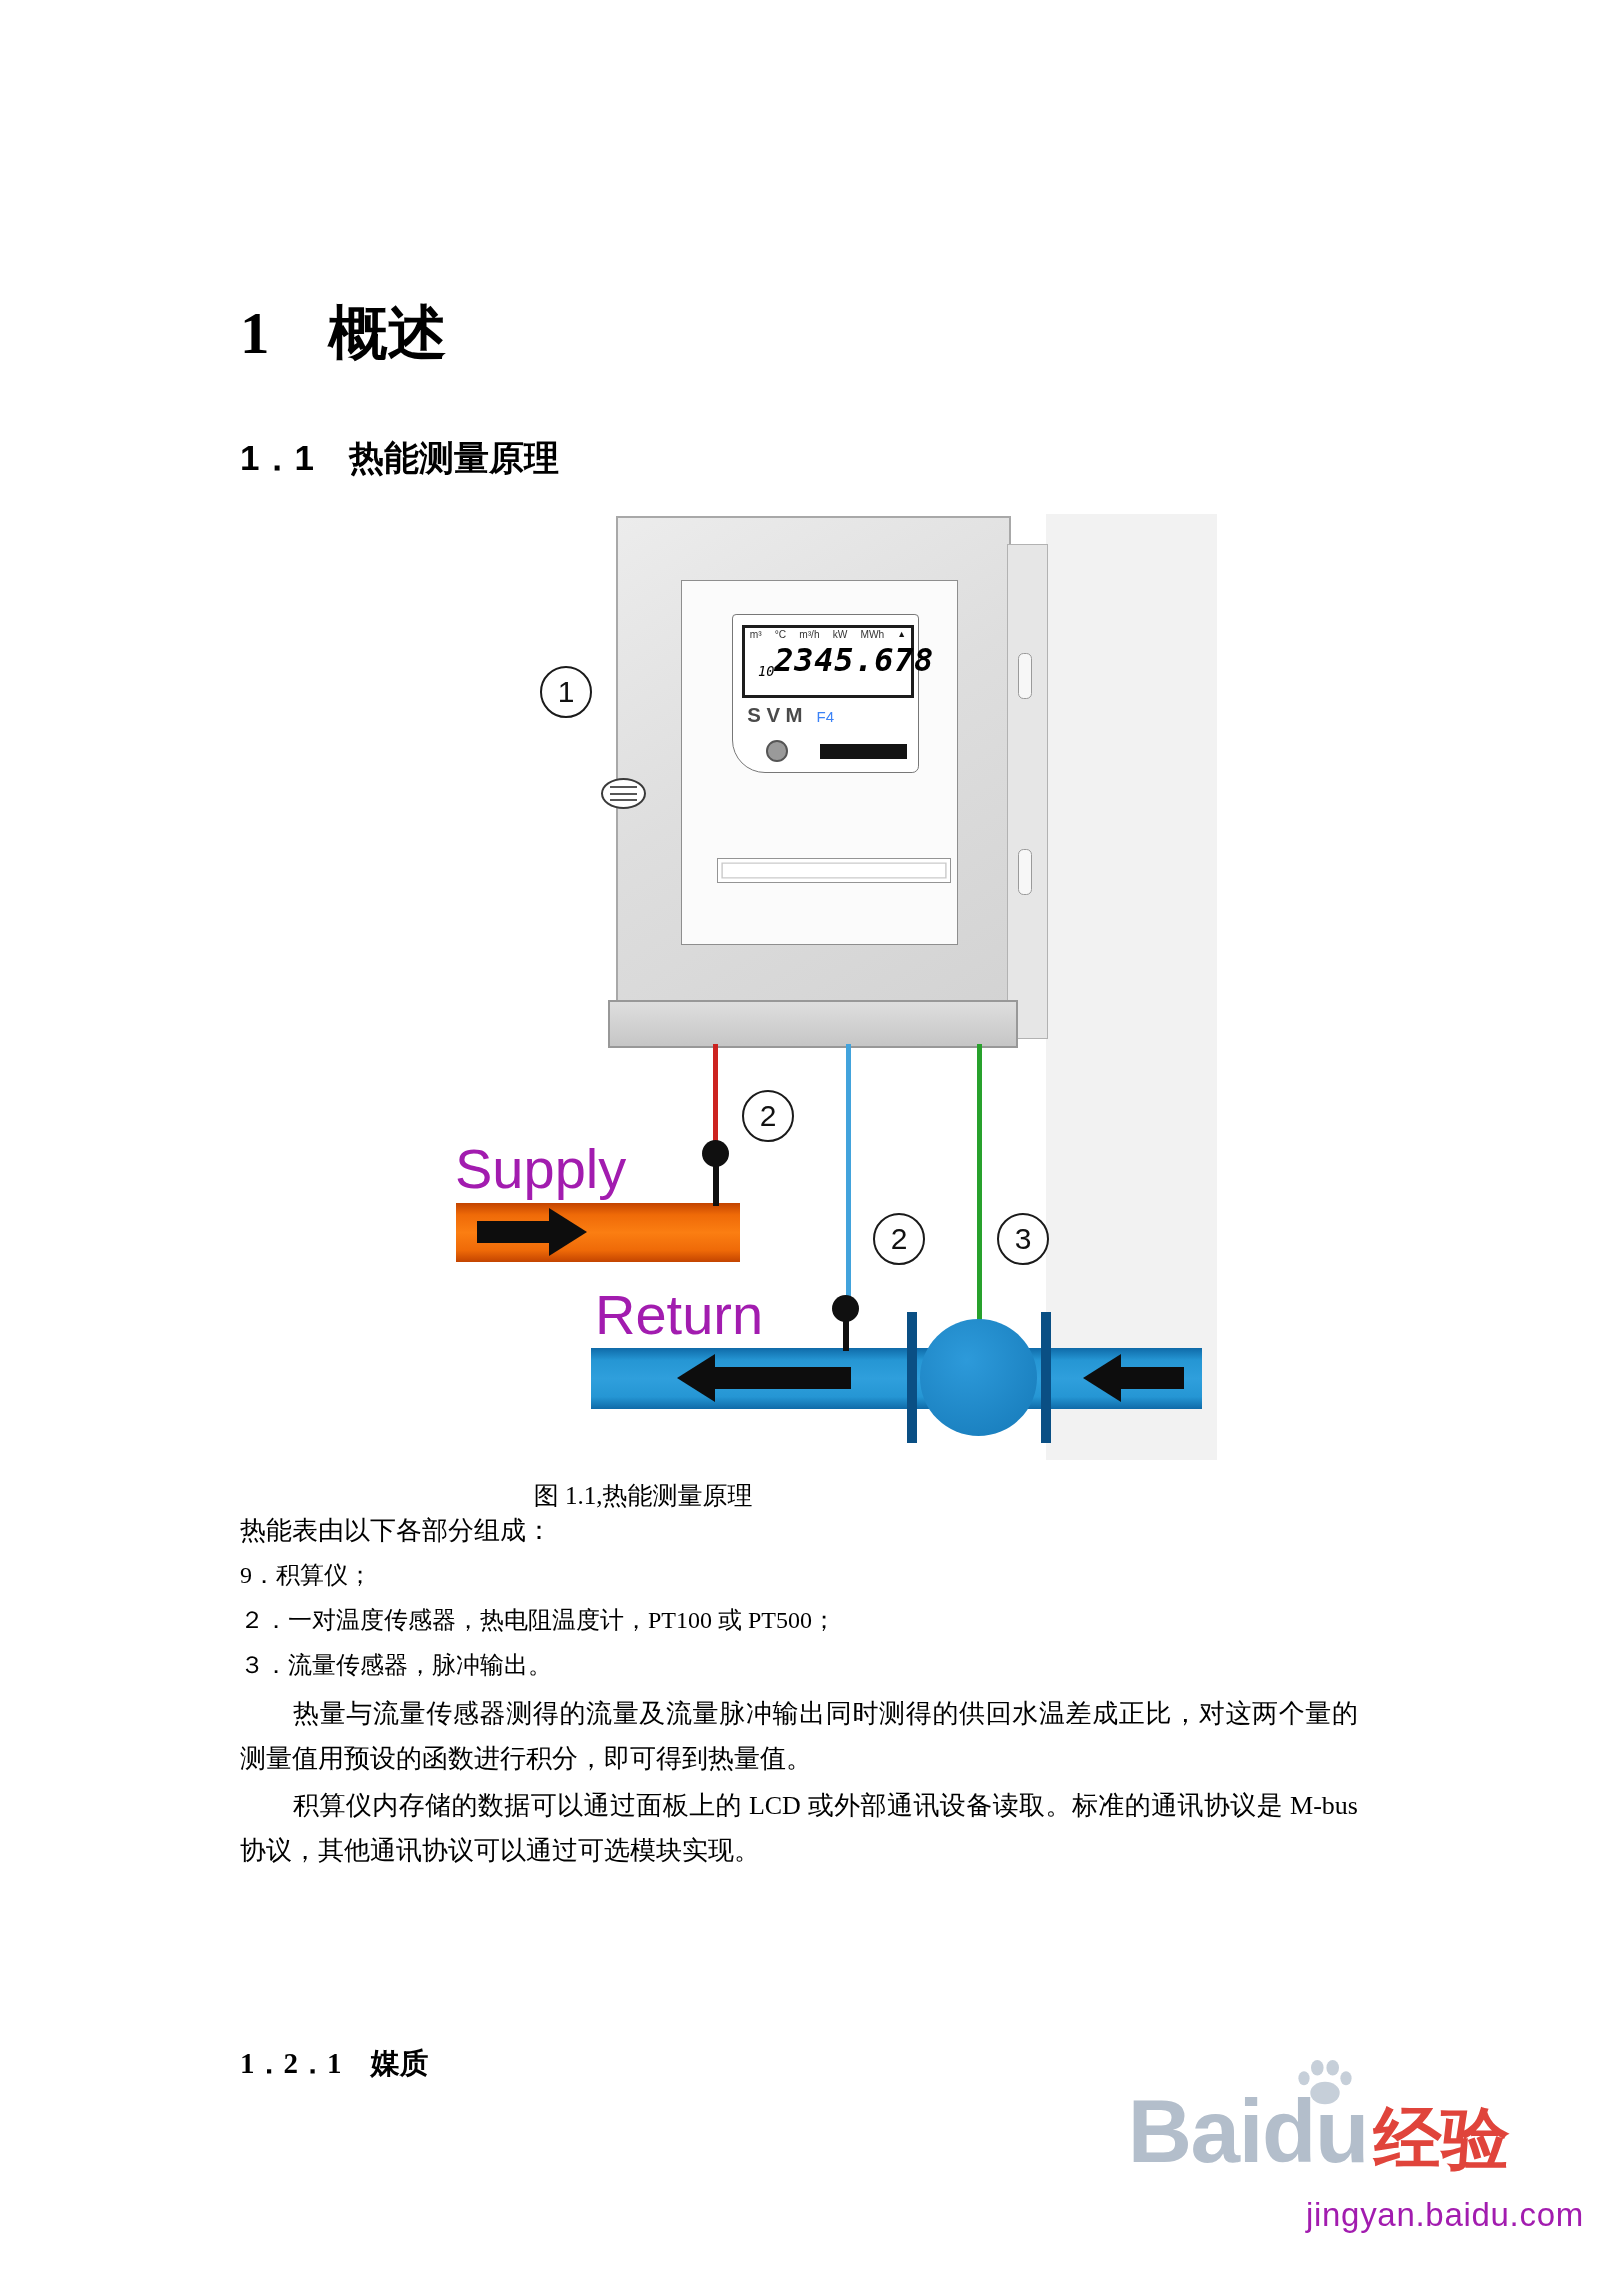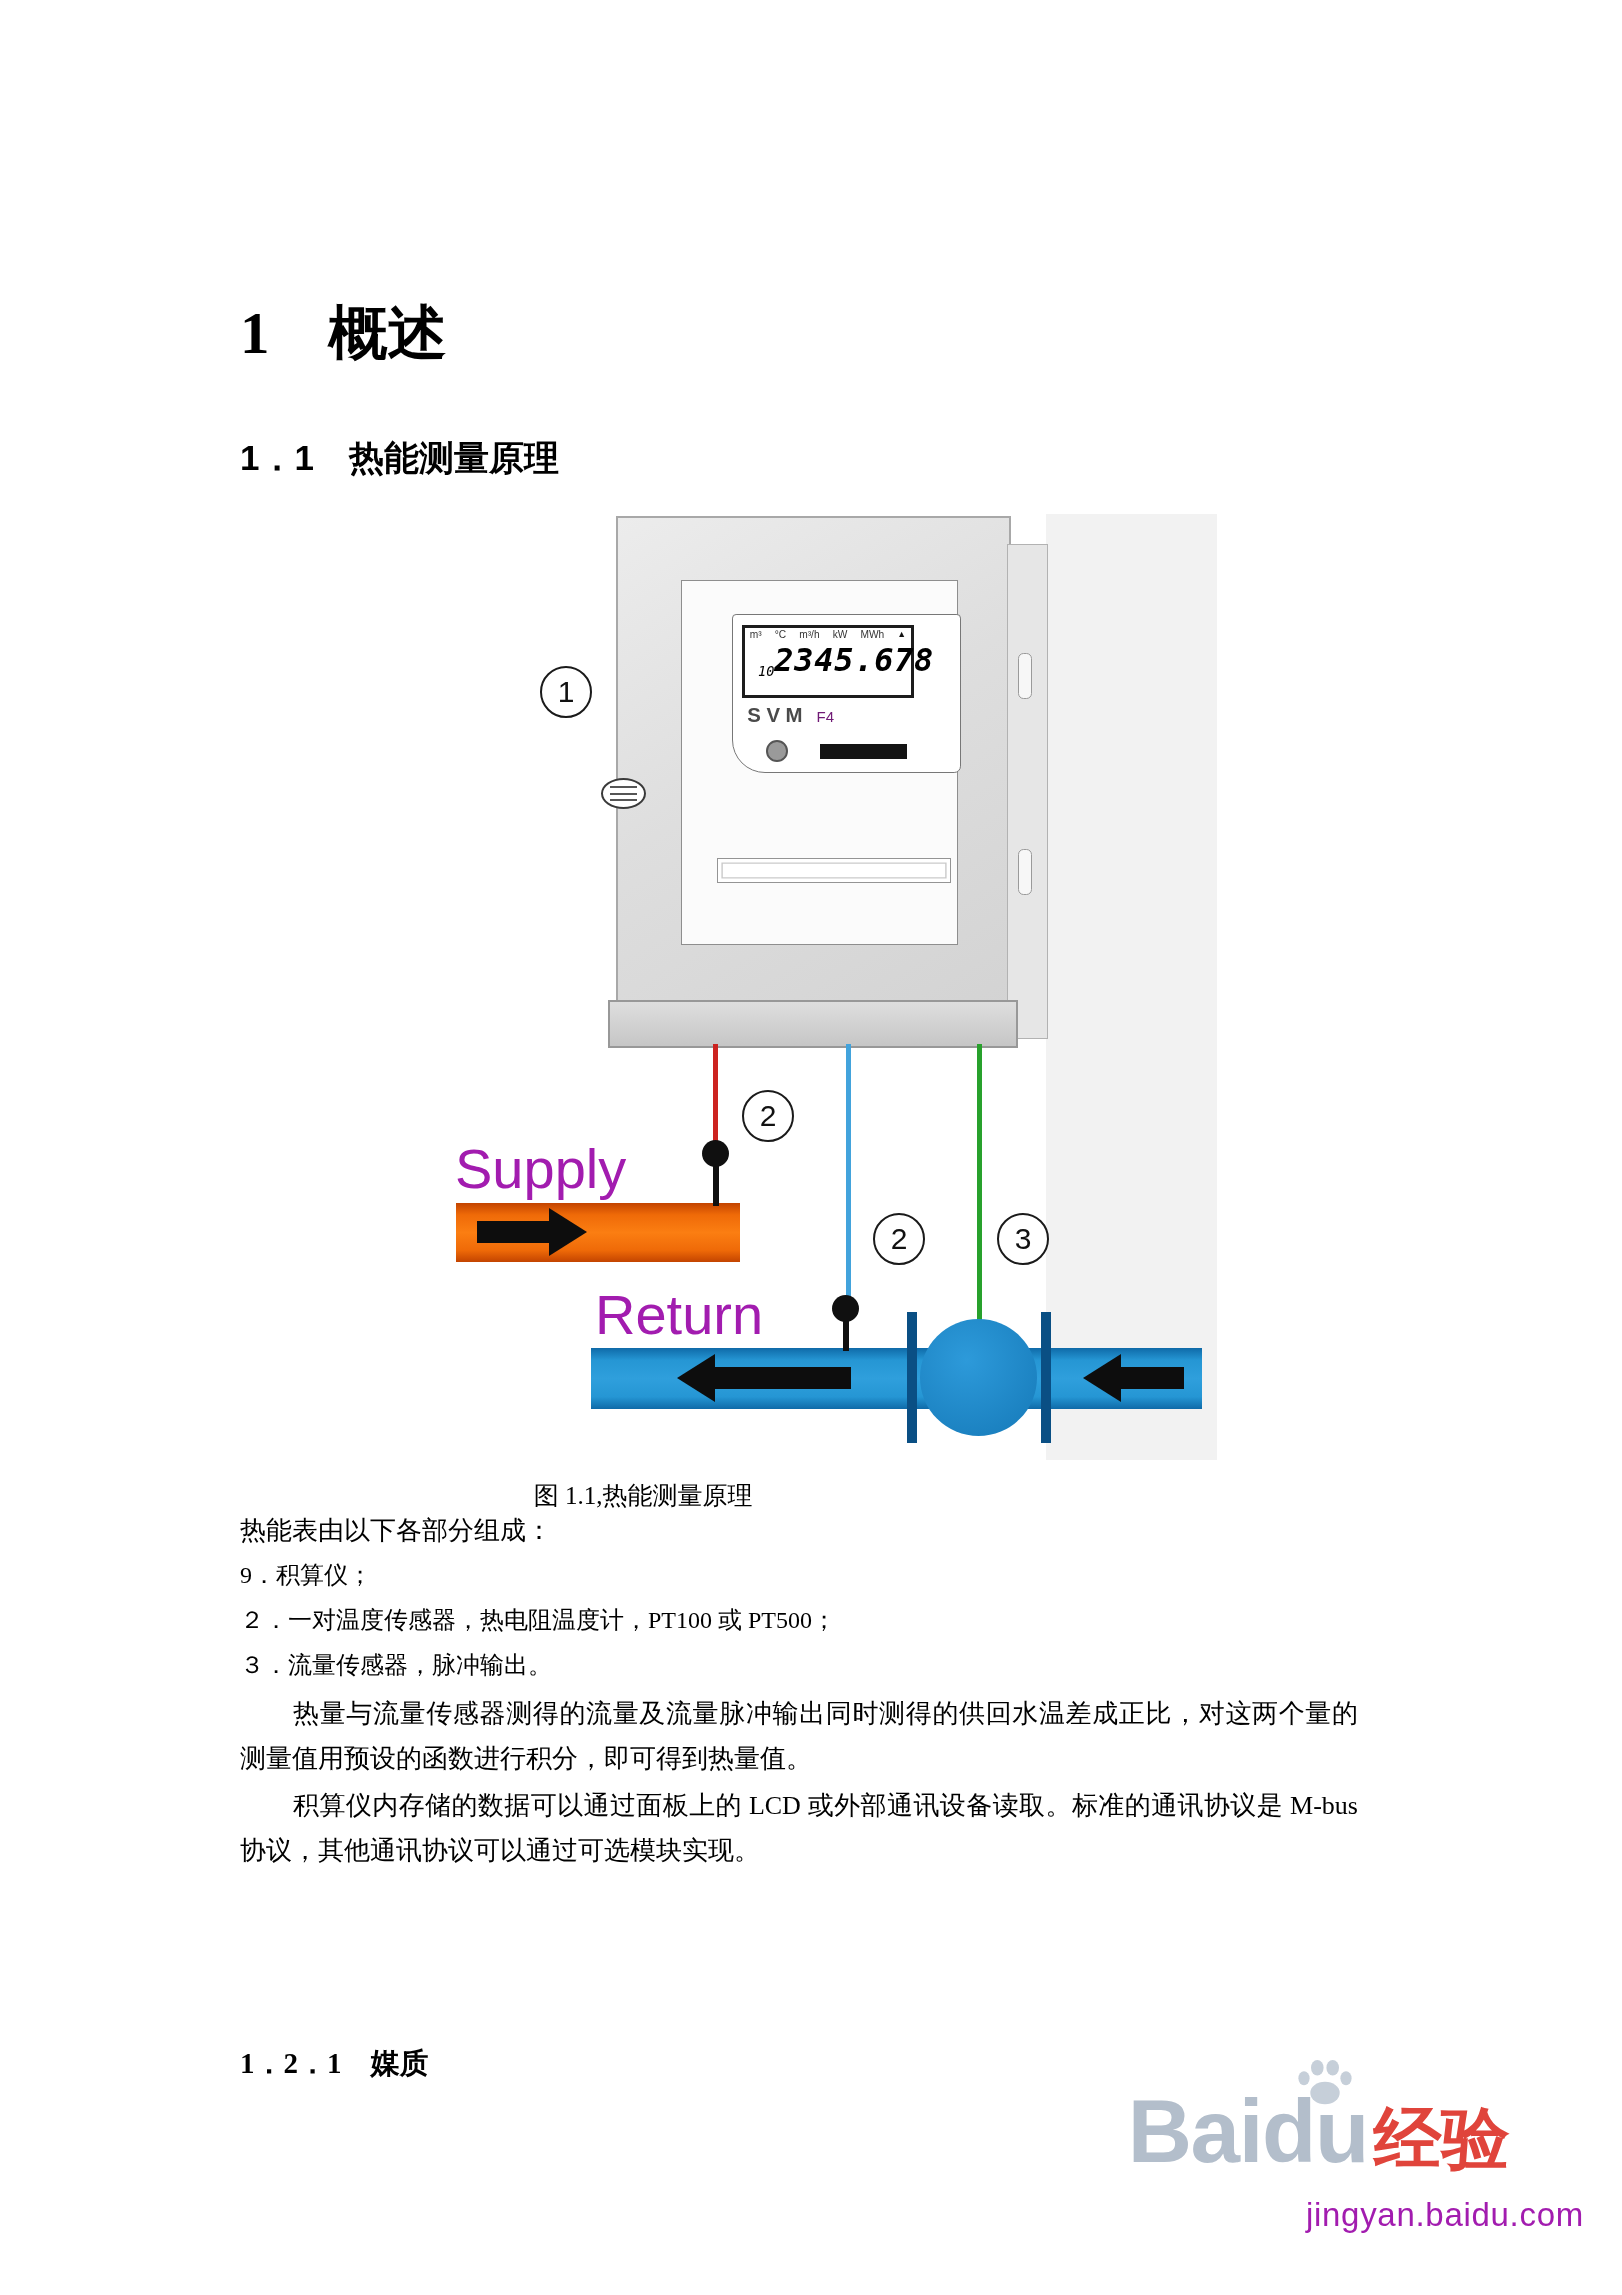--- a/index.html
+++ b/index.html
@@ -20,31 +20,31 @@
   .fig-backdrop { left:640px; top:5.5px; width:171px; height:946px; background:#f2f2f2; }
   .cabinet { left:210px; top:7.5px; width:391px; height:528px;
              background:linear-gradient(150deg,#ececec 0%,#dedede 45%,#d2d2d2 100%);
              border:2px solid #a8a8a8; }
   .hinge-strip { left:601px; top:36px; width:39px; height:493px; background:#e6e6e6; border:1.4px solid #b2b2b2; }
   .hinge { position:absolute; left:10.2px; width:12.3px; height:44px; background:#f7f7f7; border:1.4px solid #9a9a9a; border-radius:5.5px; }
   .hinge-1 { top:108px; } .hinge-2 { top:304px; }
   .door-panel { left:275px; top:72px; width:275px; height:363px; background:#fbfbfb; border:1.4px solid #8e8e8e; }
 
   .display-module { left:326px; top:106px; width:185px; height:157px; background:#fff;
-                    border:1.4px solid #777; border-radius:4.1px 4.1px 6.8px 33px;padding-left:42px; }
+                    border:1.4px solid #777; border-radius:4.1px 4.1px 6.8px 33px; }
   .lcd { position:absolute; left:8.9px; top:9.5px; width:166px; height:67px; background:#fff; border:3.4px solid #1c1c1c; }
   .lcd-top { display:flex; justify-content:space-between; align-items:flex-start; padding:1.4px 4.8px 0 4.8px;
              font-size:10.2px; font-family:"Liberation Sans",sans-serif; color:#333; }
   .lcd-marker { font-size:8.9px; color:#111; }
   .lcd-main { display:flex; justify-content:space-between; align-items:flex-end; padding:1.4px 6.1px 0 6.1px;margin-left:7px; }
   .lcd-small { font-size:13.6px; font-style:italic; font-family:"DejaVu Sans Mono",monospace; }
   .lcd-value { font-size:32px; font-style:italic; font-weight:bold; font-family:"DejaVu Sans Mono",monospace; letter-spacing:0.7px; }
   .brand-row { position:absolute; left:14.3px; top:89px; font-family:"Liberation Sans",sans-serif; }
   .brand { font-size:20.4px; letter-spacing:5.5px; color:#4a4a4a; font-weight:bold; }
-  .model { font-size:15px; color:#701a75; margin-left:5.5px; }
+  .model { font-size:15px; color:#3b82f6; margin-left:5.5px; }
   .button-dot { position:absolute; left:33px; top:125px; width:17.7px; height:17.7px; border-radius:50%;
                 background:#9a9a9a; border:2px solid #555; }
   .ir-slot { position:absolute; left:87px; top:129px; width:87px; height:15px; background:#141414; }
 
   .lower-slot { left:311px; top:350px; width:232px; height:23px; background:#fff; border:1.4px solid #949494;
                 box-shadow: inset 0 0 0 3.4px #fff, inset 0 0 0 4.8px #cacaca; }
   .cabinet-bottom { left:202px; top:492px; width:406px; height:44px;
                     background:linear-gradient(#dedede,#c6c6c6); border:2px solid #989898; }
 
   .buzzer { left:195px; top:270px; width:45px; height:31px; border:2px solid #3a3a3a; border-radius:50%;

